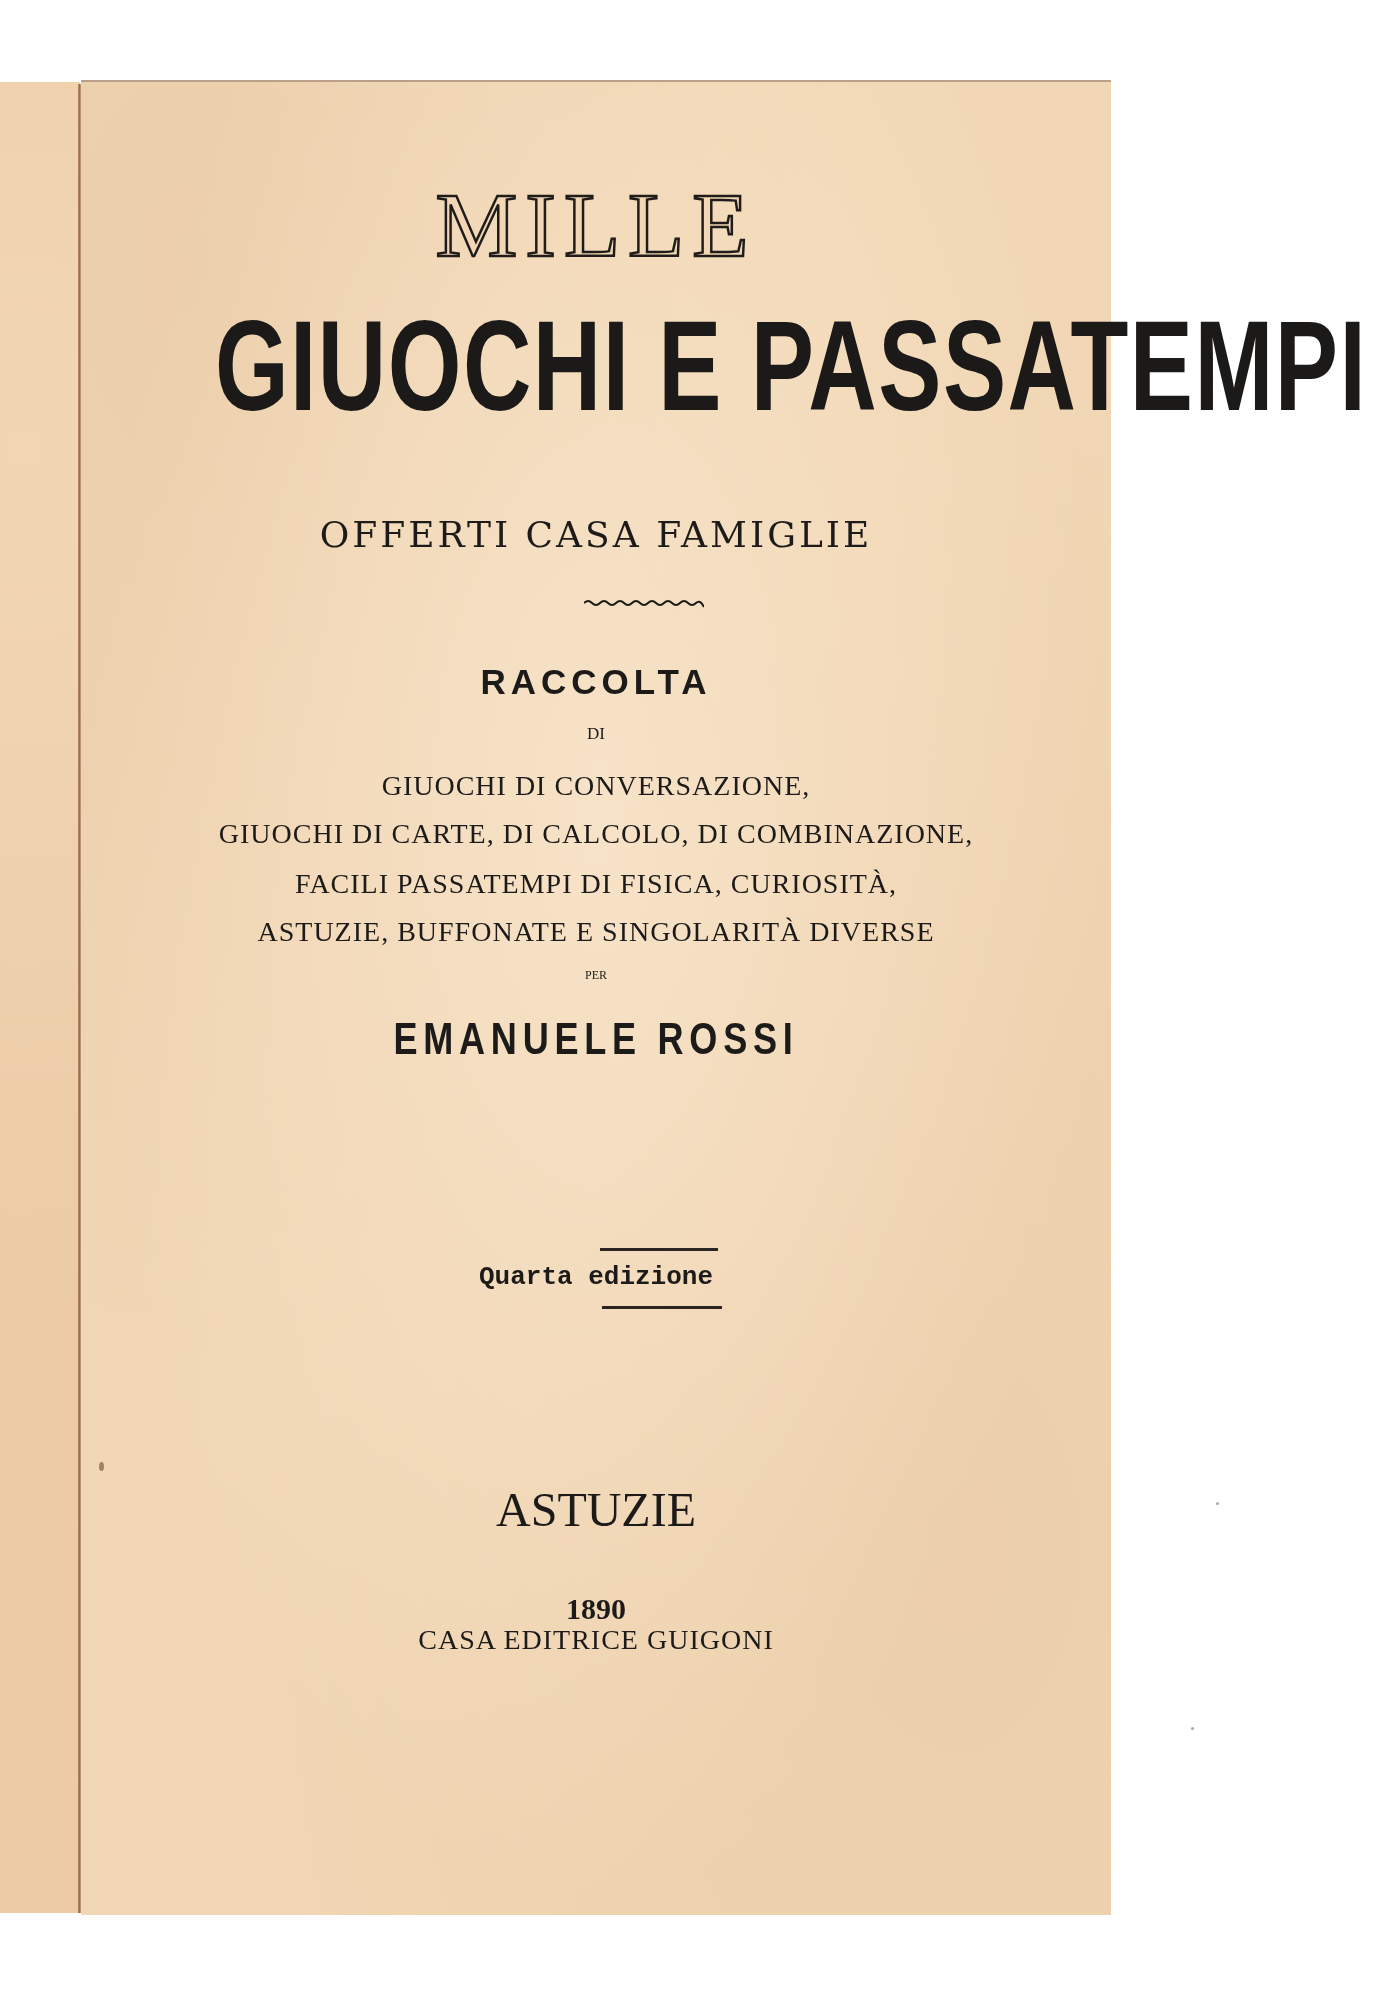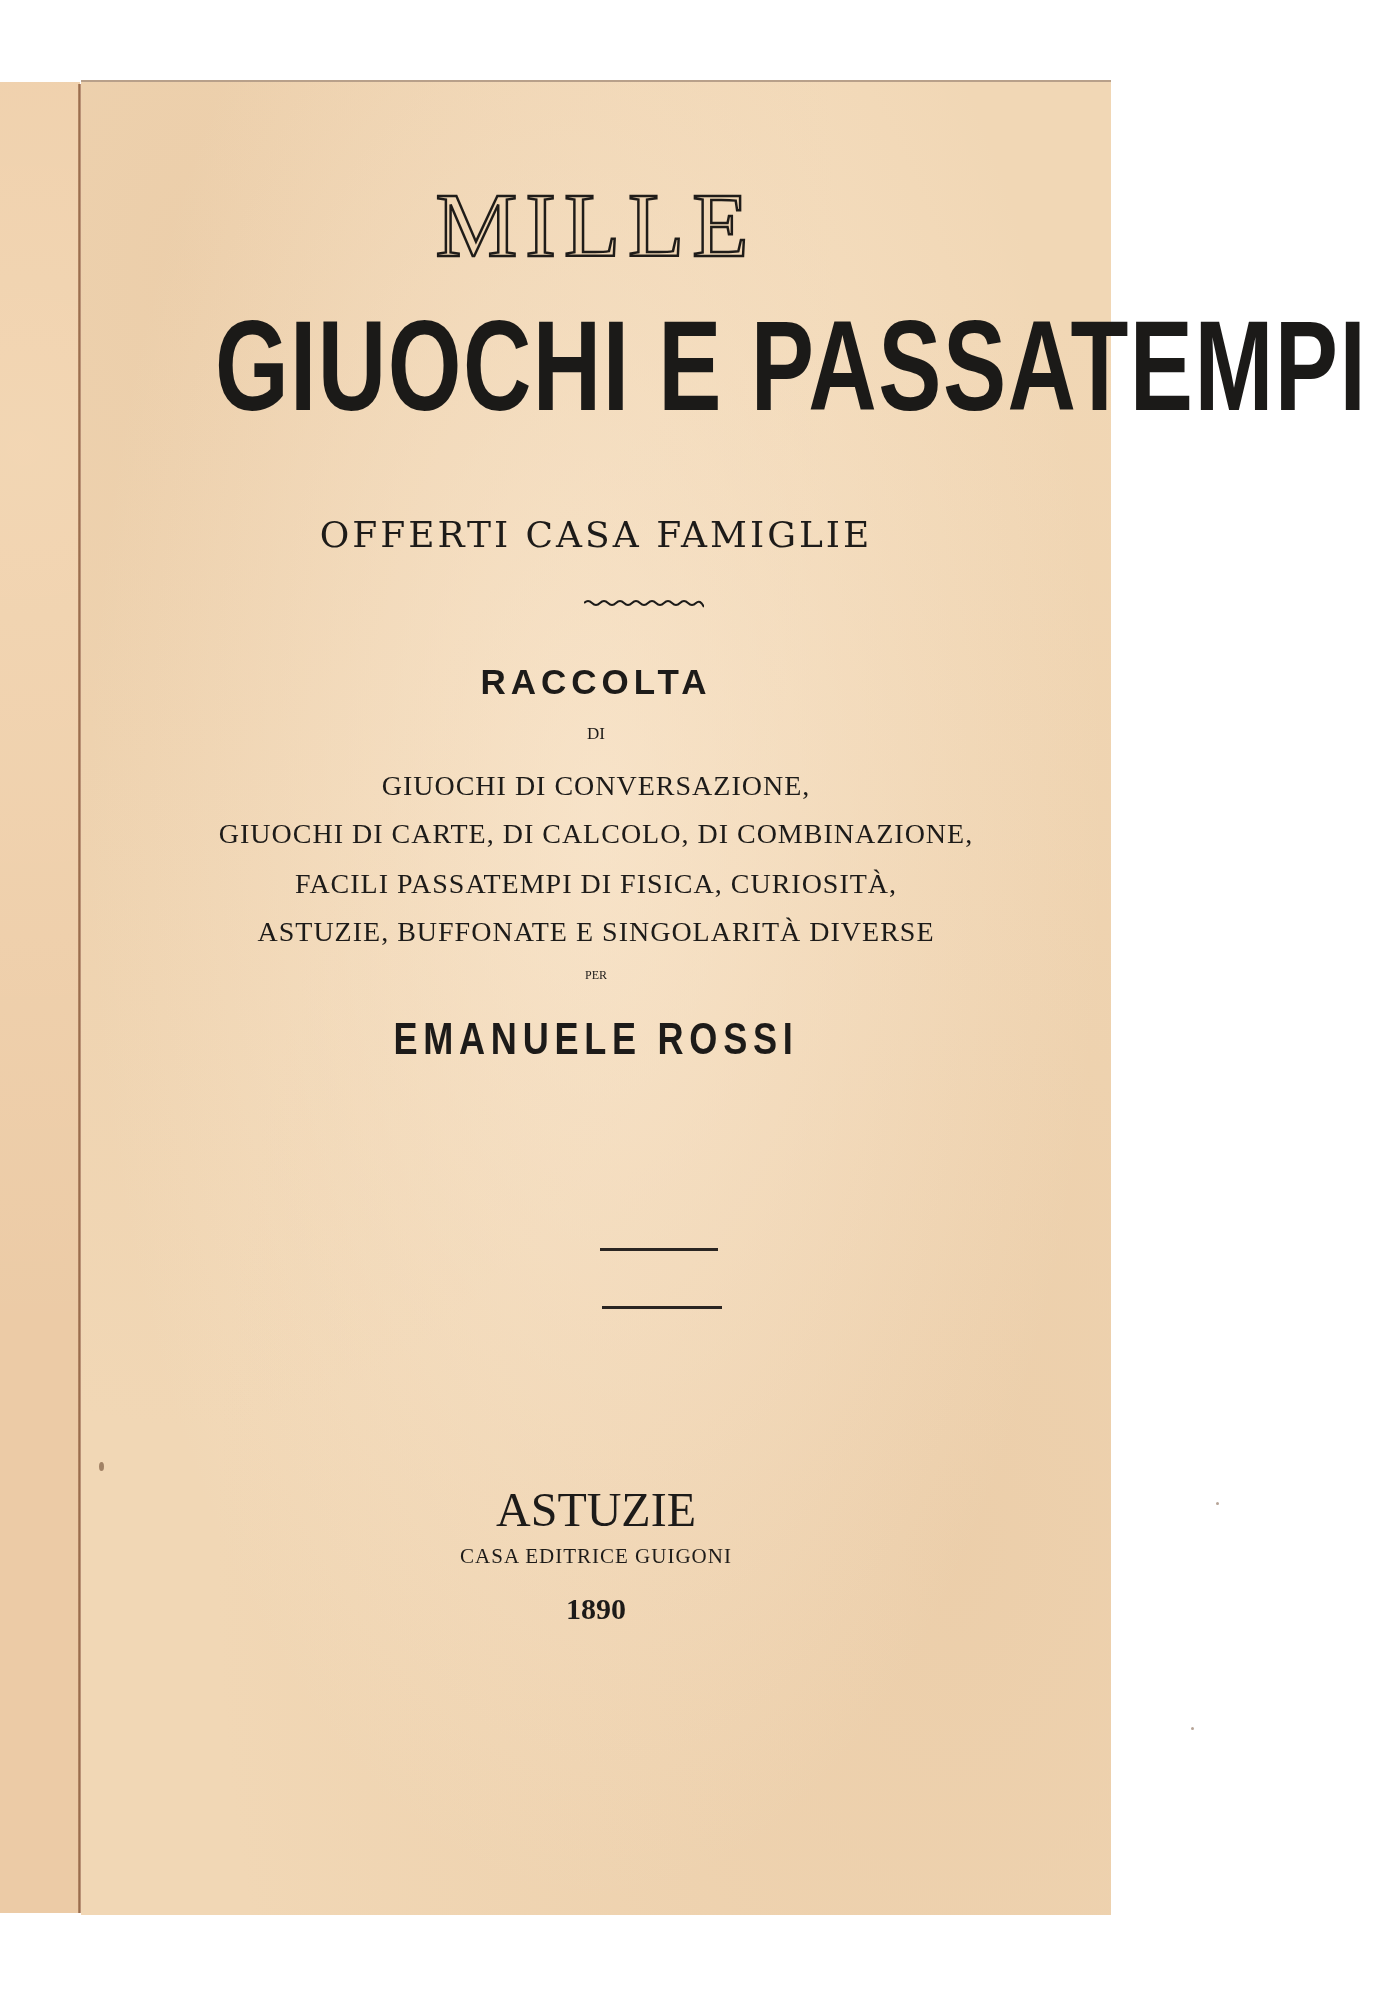--- a/index.html
+++ b/index.html
@@ -67,21 +67,21 @@
   }
   .rule {
     position:absolute; height:3px; background:#2a2522; left:519px; width:118px;
   }
   .rule-top { top:1166px; }
   .rule-bottom { top:1224px; left:521px; width:120px; }
   .edition {
     top:1180px; font-size:26px; font-family:"Liberation Mono", monospace; font-weight:bold;
   }
   .city { top:1400px; font-size:48px; }
-  .publisher { top:1462px; font-size:21px; letter-spacing:1px;text-align:center; }
+  .publisher { top:1542px; font-size:28px; letter-spacing:1px;text-align:center; }
   .year { top:1510px; font-size:30px; font-weight:bold; }
   .spot { position:absolute; border-radius:50%; background:#6d4a30; }
 </style>
 </head>
 <body>
 
 <div class="left-page"></div>
 <div class="fold"></div>
 
 <div class="page">
@@ -96,20 +96,21 @@
   <div class="line raccolta">RACCOLTA</div>
   <div class="line di">DI</div>
   <div class="line body-line b1">GIUOCHI DI CONVERSAZIONE,</div>
   <div class="line body-line b2">GIUOCHI DI CARTE, DI CALCOLO, DI COMBINAZIONE,</div>
   <div class="line body-line b3">FACILI PASSATEMPI DI FISICA, CURIOSITÀ,</div>
   <div class="line body-line b4">ASTUZIE, BUFFONATE E SINGOLARITÀ DIVERSE</div>
   <div class="line per">PER</div>
   <div class="line author">EMANUELE ROSSI</div>
 
   <div class="rule rule-top"></div>
+  <div class="line edition">Quarta edizione</div>
   <div class="rule rule-bottom"></div>
 
   <div class="line city">ASTUZIE</div>
   <div class="line publisher">CASA EDITRICE GUIGONI</div>
   <div class="line year">1890</div>
 
   <div class="spot" style="left:18px;top:1380px;width:5px;height:9px;opacity:0.6"></div>
   <div class="spot" style="left:1135px;top:1420px;width:3px;height:3px;opacity:0.5"></div>
   <div class="spot" style="left:1110px;top:1645px;width:3px;height:3px;opacity:0.5"></div>
 </div>

